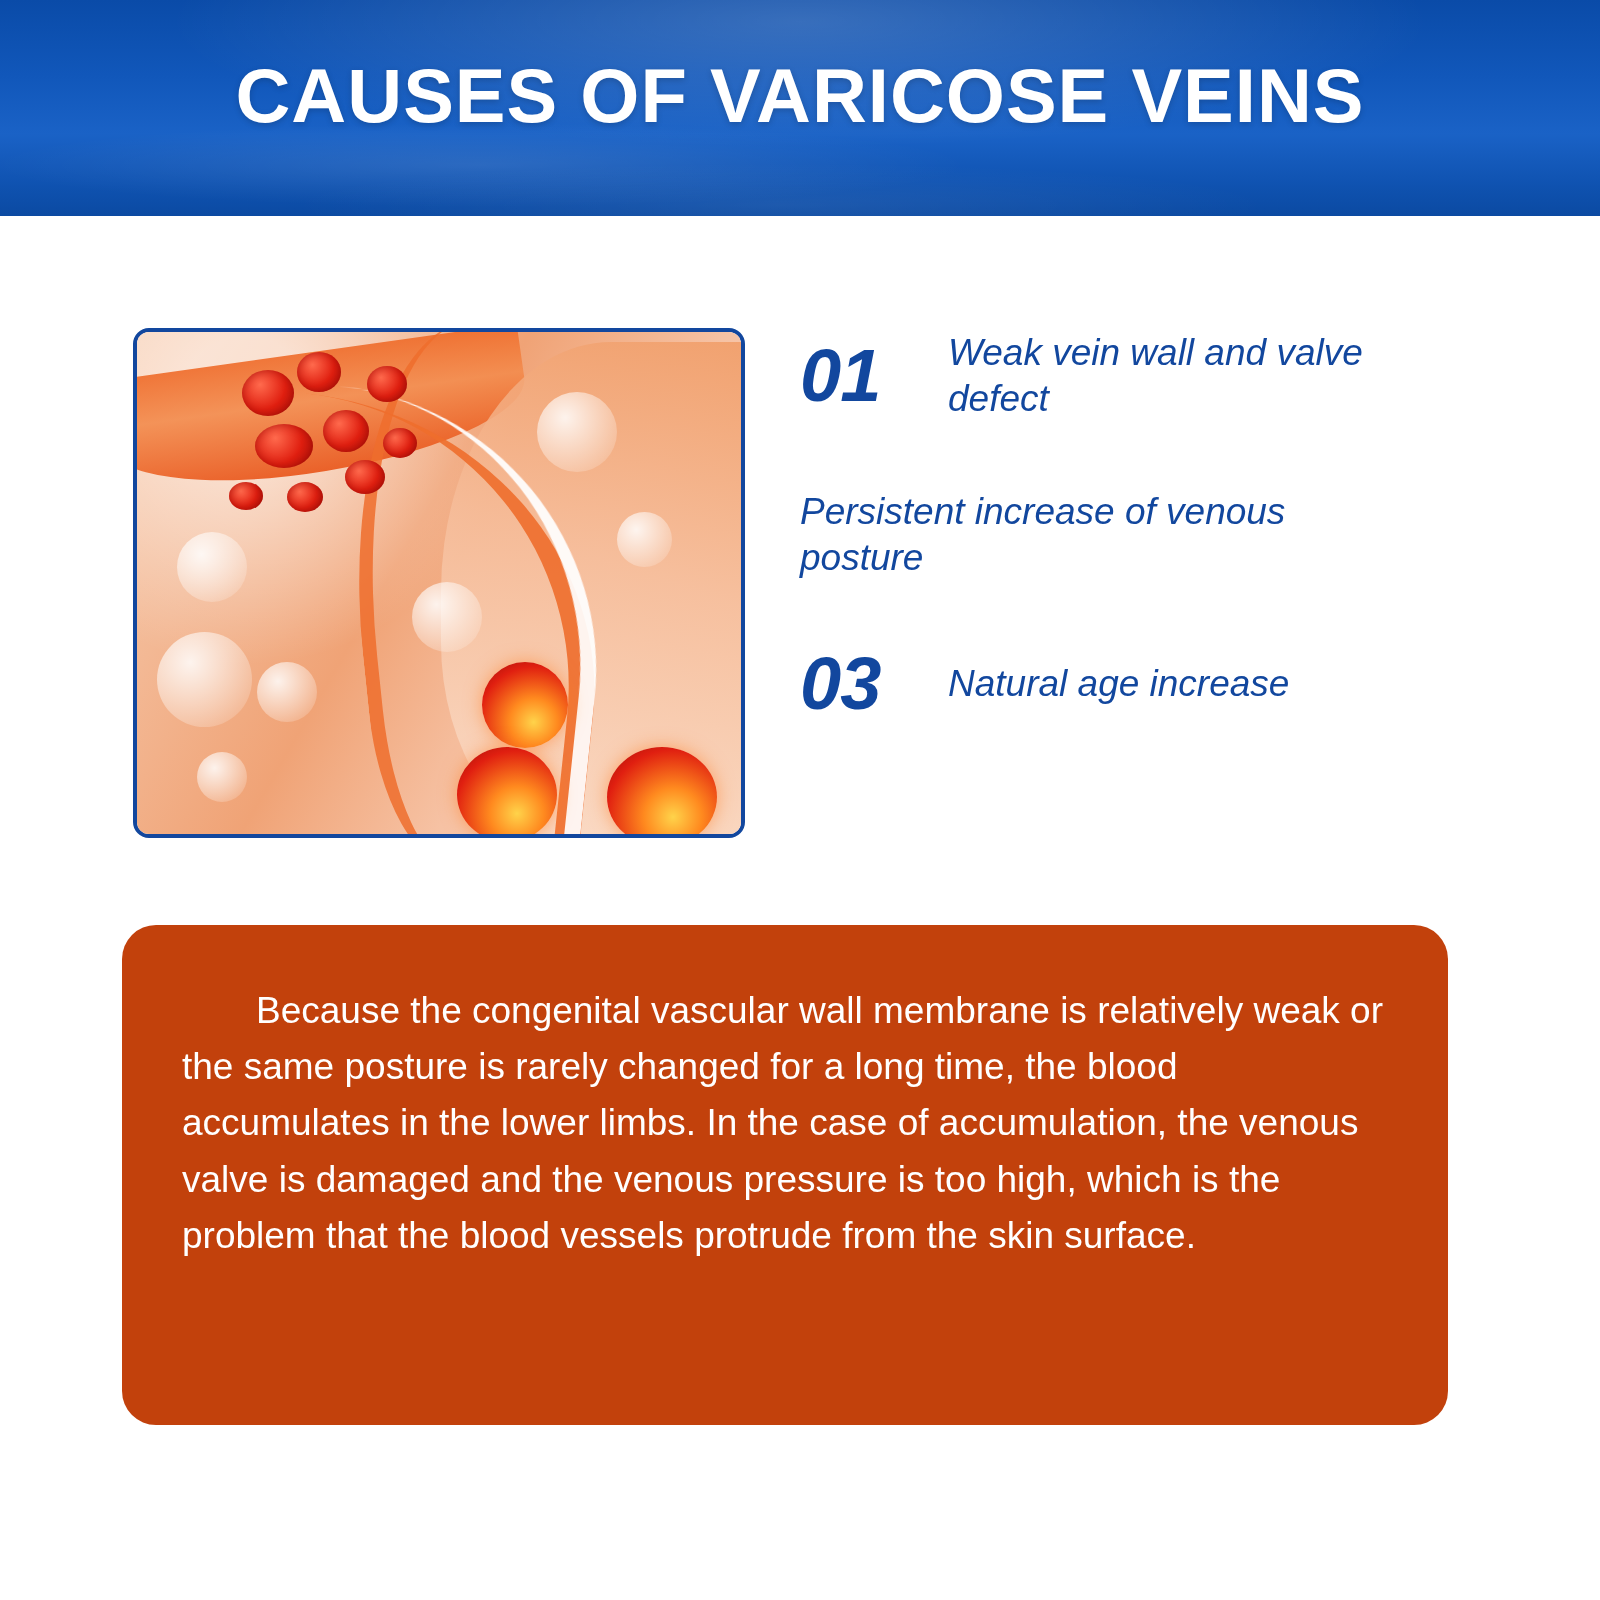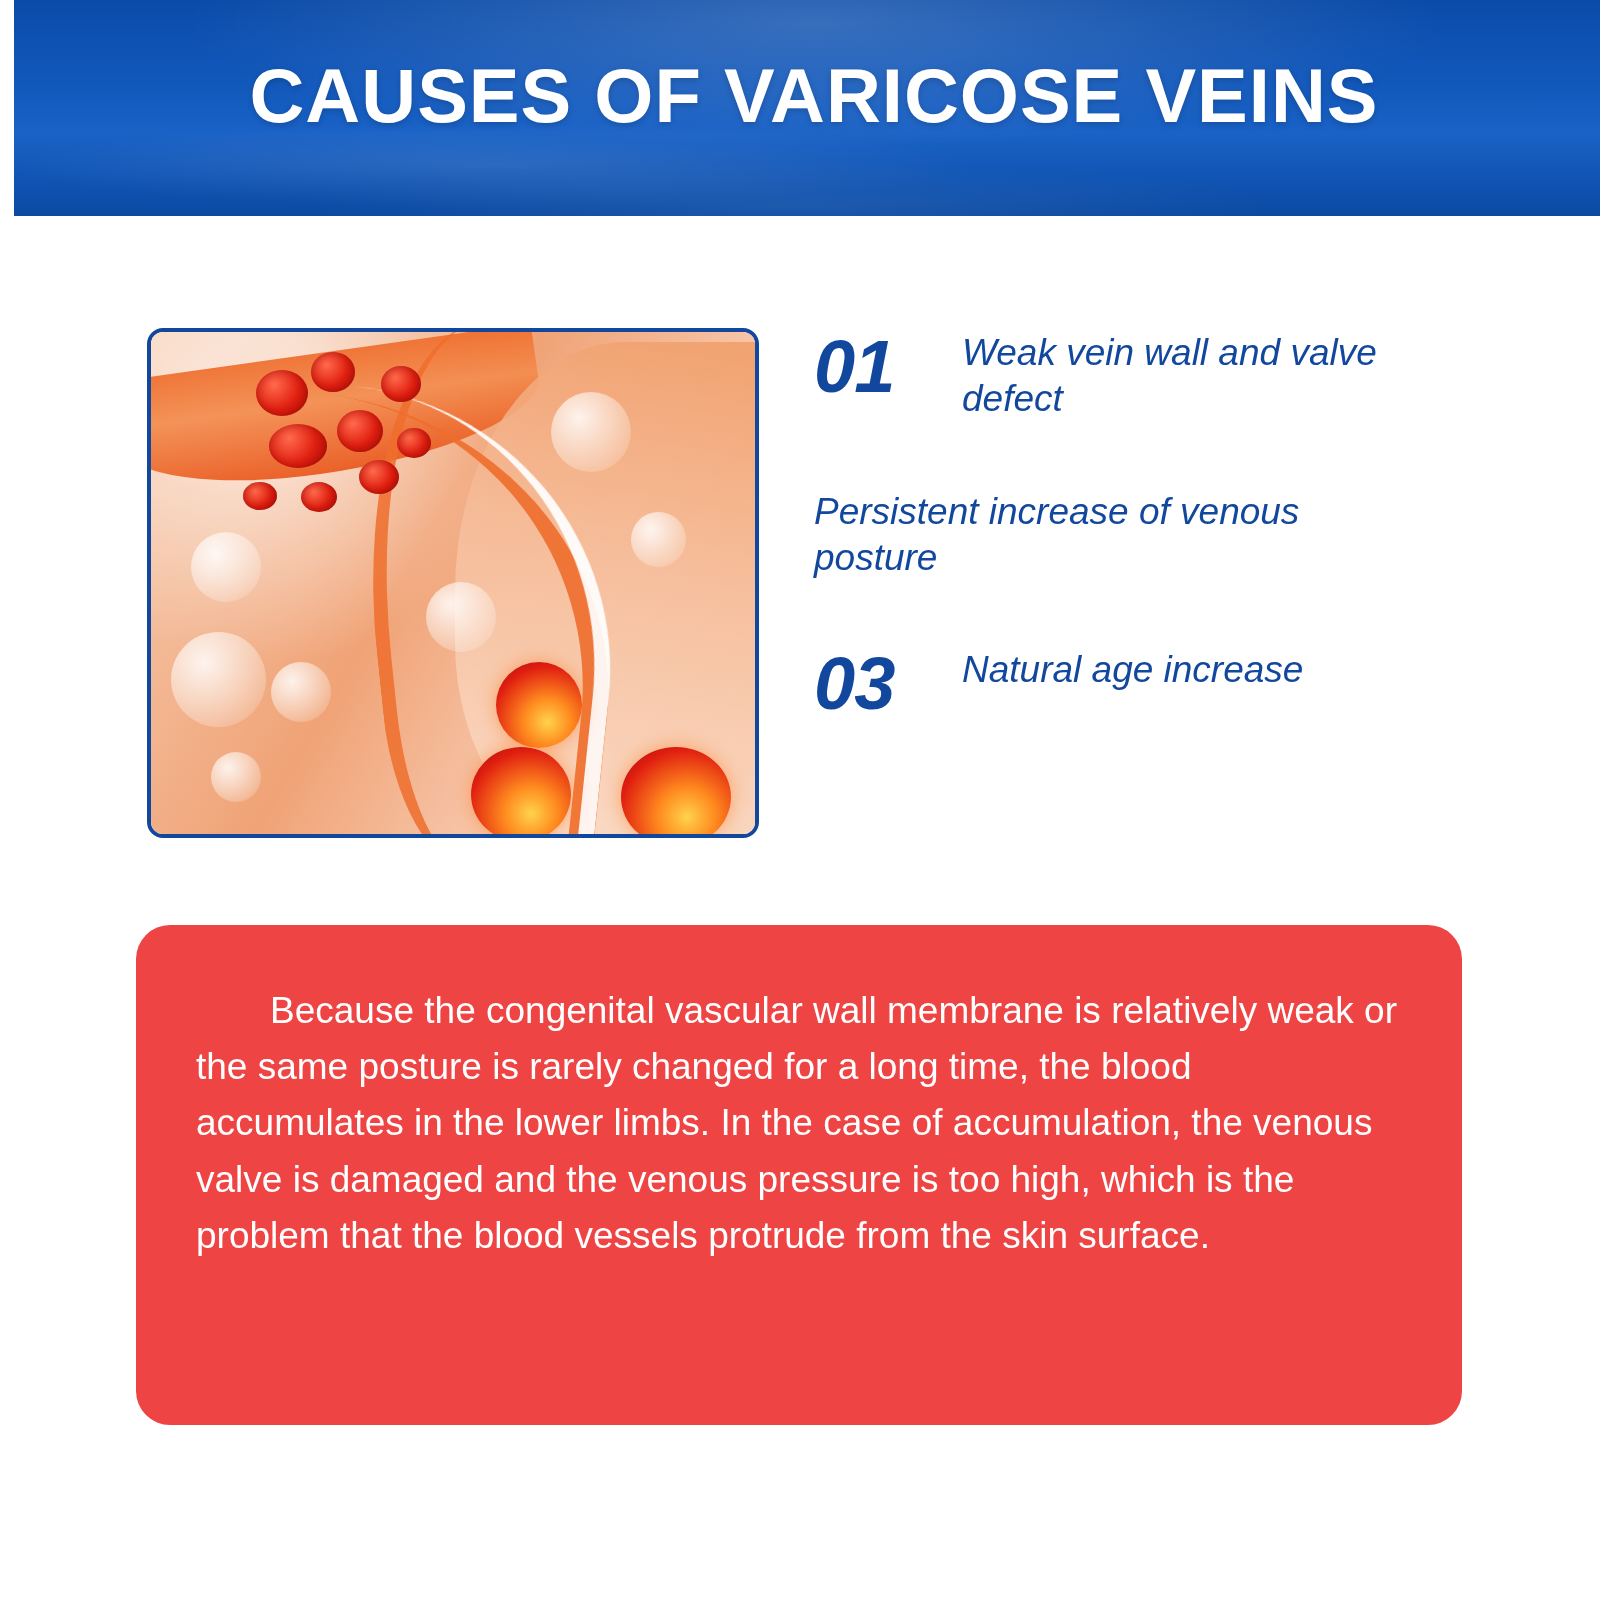--- a/index.html
+++ b/index.html
@@ -12,21 +12,20 @@
     background: #ffffff;
     font-family: "Liberation Sans", sans-serif;
     overflow: hidden;
   }
 
   .page {
     position: relative;
     width: 1346px;
     height: 1600px;
     background: #ffffff;
-    margin-left: 14px;
   }
 
   
   .header {
     position: absolute;
     left: 0;
     top: 0;
     width: 1600px;
     height: 216px;
     background:
@@ -145,20 +144,21 @@
 
   
   .causes {
     position: absolute;
     left: 800px;
     top: 330px;
     width: 660px;
   }
   .cause-row {
     display: flex;
+    align-items: center;
     margin-bottom: 66px;
   }
   .cause-num {
     width: 148px;
     flex: 0 0 148px;
     color: #12479e;
     font-size: 74px;
     font-weight: bold;
     font-style: italic;
     line-height: 1;
@@ -173,21 +173,21 @@
     max-width: 500px;
   }
 
   
   .panel {
     position: absolute;
     left: 122px;
     top: 925px;
     width: 1326px;
     height: 500px;
-    background: #ef4444;
+    background: #c2410c;
     border-radius: 34px;
     box-sizing: border-box;
     padding: 58px 60px 40px 60px;
   }
   .panel-text {
     color: #ffffff;
     font-size: 37px;
     line-height: 1.52;
     text-indent: 74px;
     font-family: "Liberation Sans", sans-serif;

